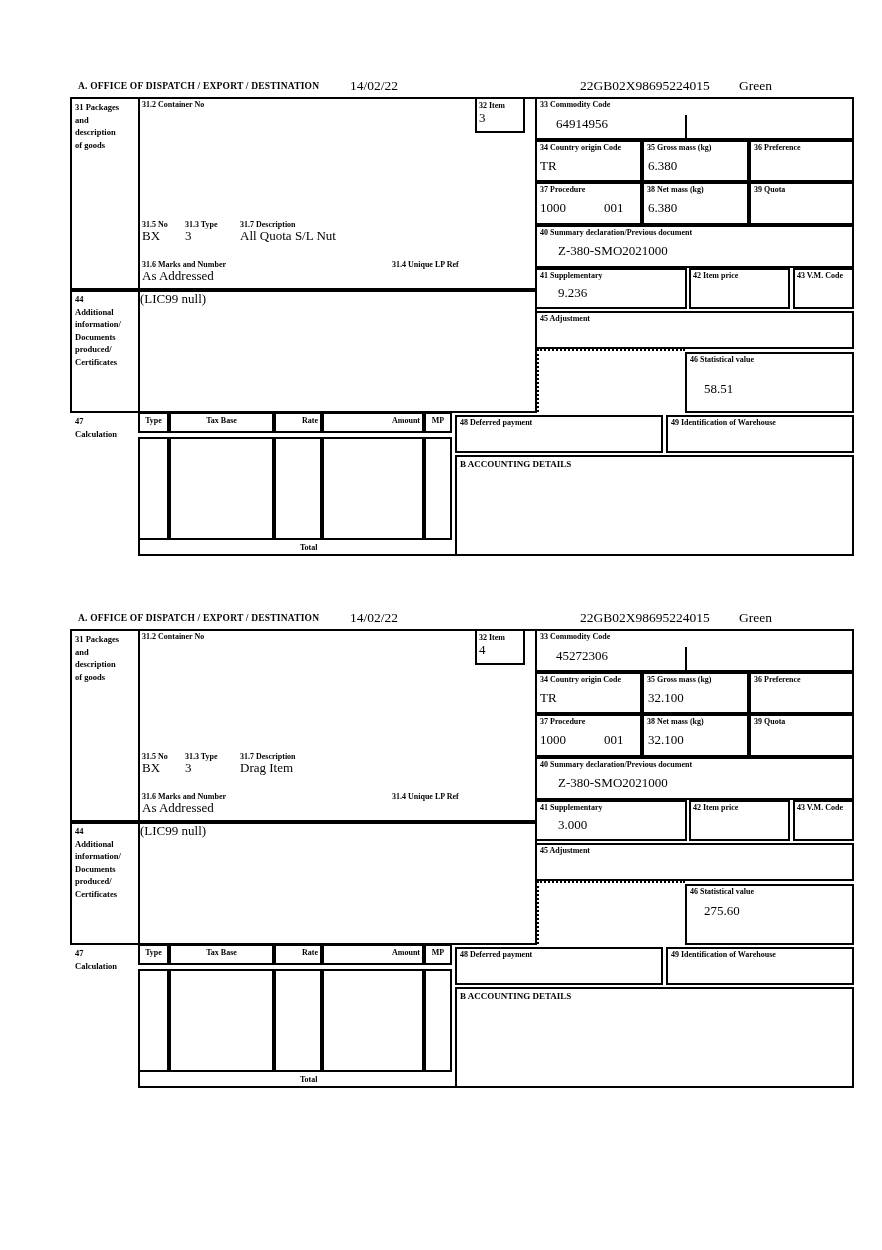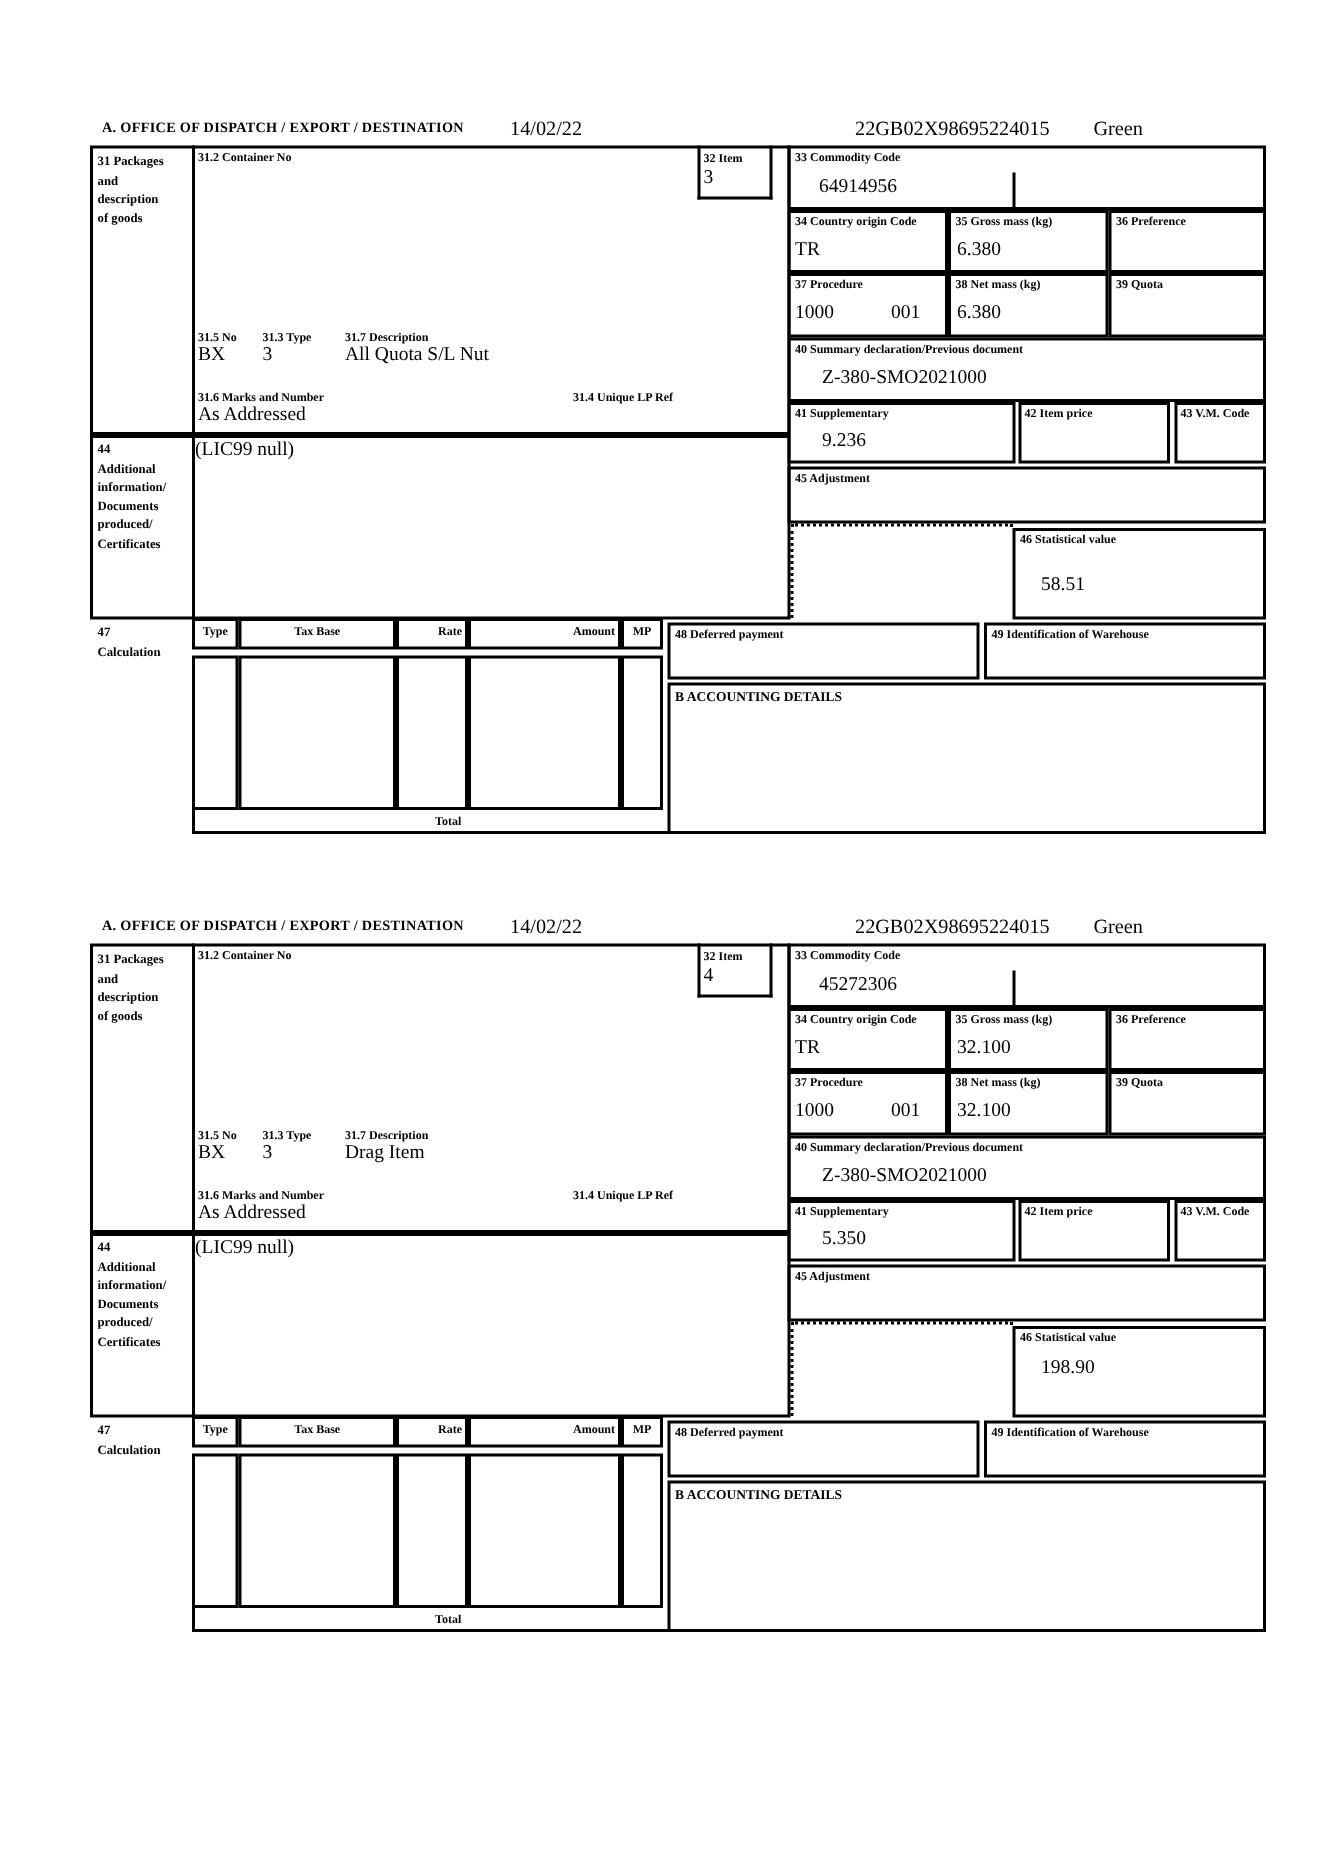--- a/index.html
+++ b/index.html
@@ -1,18 +1,18 @@
 <!DOCTYPE html>
 <html><head>
 <meta charset="utf-8">
 <style>
   html,body{margin:0;padding:0;background:#fff;}
   #page{position:relative;width:882px;height:1250px;background:#ffffff;overflow:hidden;
         font-family:"Liberation Serif",serif;color:#000;}
-  .form{position:absolute;left:60px;width:784px;height:482px;text-decoration:underline;}
+  .form{position:absolute;left:70px;width:784px;height:482px;text-decoration:underline;}
   .bx{position:absolute;box-sizing:border-box;border:2px solid #000;background:transparent;}
   .nb{border:none;}
   .lb{position:absolute;font-size:8px;font-weight:bold;white-space:nowrap;line-height:1.2;}
   .vl{position:absolute;font-size:13px;white-space:nowrap;line-height:1.1;}
   .lblcol{position:absolute;font-size:8.5px;font-weight:bold;line-height:12.5px;}
   .hT{position:absolute;top:6px;font-size:9.5px;font-weight:bold;letter-spacing:.2px;}
   .hV{position:absolute;top:3px;font-size:13.5px;}
   .ctr{text-align:center;}
   .rgt{text-align:right;}
 </style>
@@ -217,34 +217,34 @@
     <span class="vl" style="left:578px;top:126px;">32.100</span>
     <div class="bx" style="left:679px;top:107px;width:105px;height:43px;"></div>
     <span class="lb" style="left:684px;top:110px;">39 Quota</span>
 
     <div class="bx" style="left:465px;top:150px;width:319px;height:43px;"></div>
     <span class="lb" style="left:470px;top:153px;">40 Summary declaration/Previous document</span>
     <span class="vl" style="left:488px;top:169px;">Z-380-SMO2021000</span>
 
     <div class="bx" style="left:465px;top:193px;width:152px;height:41px;"></div>
     <span class="lb" style="left:470px;top:196px;">41 Supplementary</span>
-    <span class="vl" style="left:488px;top:211px;">5.350</span>
+    <span class="vl" style="left:488px;top:211px;">3.000</span>
     <div class="bx" style="left:619px;top:193px;width:101px;height:41px;"></div>
     <span class="lb" style="left:623px;top:196px;">42 Item price</span>
     <div class="bx" style="left:723px;top:193px;width:61px;height:41px;"></div>
     <span class="lb" style="left:727px;top:196px;">43 V.M. Code</span>
 
     <div class="bx" style="left:465px;top:236px;width:319px;height:38px;"></div>
     <span class="lb" style="left:470px;top:239px;">45 Adjustment</span>
 
     <div class="bx nb" style="left:467px;top:274px;width:148px;height:0;border-top:2px dotted #000;"></div>
     <div class="bx nb" style="left:467px;top:274px;width:0;height:63px;border-left:2px dotted #000;"></div>
     <div class="bx" style="left:615px;top:277px;width:169px;height:61px;"></div>
     <span class="lb" style="left:620px;top:280px;">46 Statistical value</span>
-    <span class="vl" style="left:634px;top:297px;">198.90</span>
+    <span class="vl" style="left:634px;top:297px;">275.60</span>
 
     <div class="bx" style="left:68px;top:337px;width:31px;height:21px;"></div>
     <div class="bx" style="left:99px;top:337px;width:105px;height:21px;"></div>
     <div class="bx" style="left:204px;top:337px;width:48px;height:21px;"></div>
     <div class="bx" style="left:252px;top:337px;width:102px;height:21px;"></div>
     <div class="bx" style="left:354px;top:337px;width:28px;height:21px;"></div>
     <span class="lb ctr" style="left:68px;top:341px;width:31px;">Type</span>
     <span class="lb ctr" style="left:99px;top:341px;width:105px;">Tax Base</span>
     <span class="lb rgt" style="left:204px;top:341px;width:44px;">Rate</span>
     <span class="lb rgt" style="left:252px;top:341px;width:98px;">Amount</span>

